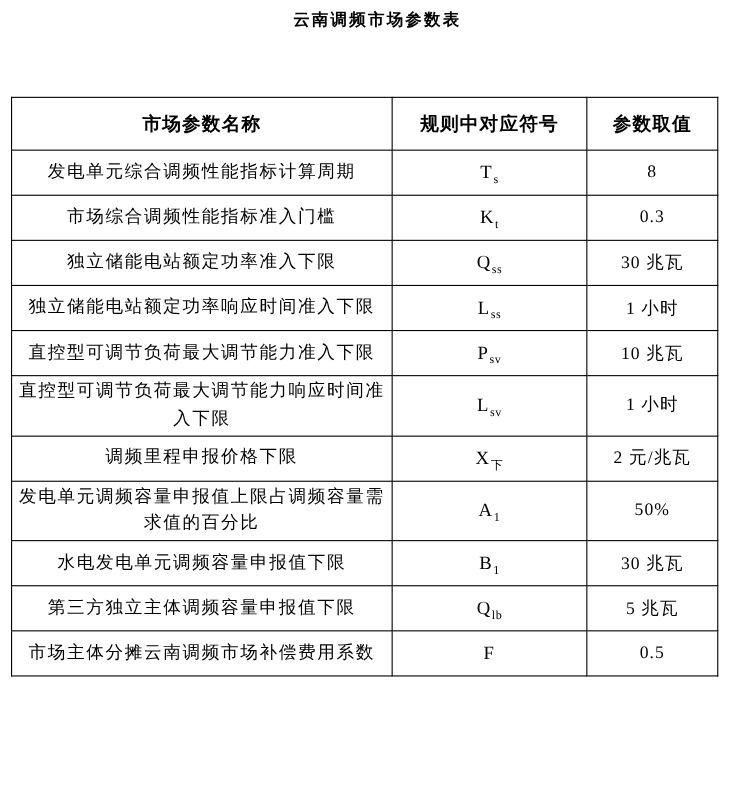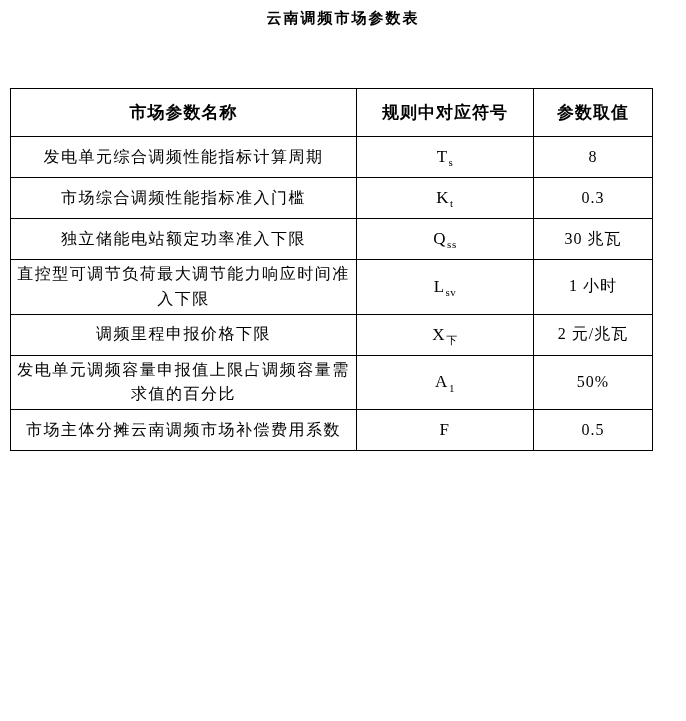--- a/index.html
+++ b/index.html
@@ -77,33 +77,53 @@
         <td class="name">市场综合调频性能指标准入门槛</td>
         <td class="sym"><span>K</span><sub>t</sub></td>
         <td class="val">0.3</td>
       </tr>
       <tr>
         <td class="name">独立储能电站额定功率准入下限</td>
         <td class="sym"><span>Q</span><sub>ss</sub></td>
         <td class="val">30 兆瓦</td>
       </tr>
       <tr>
+        <td class="name">独立储能电站额定功率响应时间准入下限</td>
+        <td class="sym"><span>L</span><sub>ss</sub></td>
+        <td class="val">1 小时</td>
+      </tr>
+      <tr>
+        <td class="name">直控型可调节负荷最大调节能力准入下限</td>
+        <td class="sym"><span>P</span><sub>sv</sub></td>
+        <td class="val">10 兆瓦</td>
+      </tr>
+      <tr>
         <td class="name">直控型可调节负荷最大调节能力响应时间准入下限</td>
         <td class="sym"><span>L</span><sub>sv</sub></td>
         <td class="val">1 小时</td>
       </tr>
       <tr>
         <td class="name">调频里程申报价格下限</td>
         <td class="sym"><span>X</span><sub>下</sub></td>
         <td class="val">2 元/兆瓦</td>
       </tr>
       <tr>
         <td class="name">发电单元调频容量申报值上限占调频容量需求值的百分比</td>
         <td class="sym"><span>A</span><sub>1</sub></td>
         <td class="val">50%</td>
       </tr>
       <tr>
+        <td class="name">水电发电单元调频容量申报值下限</td>
+        <td class="sym"><span>B</span><sub>1</sub></td>
+        <td class="val">30 兆瓦</td>
+      </tr>
+      <tr>
+        <td class="name">第三方独立主体调频容量申报值下限</td>
+        <td class="sym"><span>Q</span><sub>lb</sub></td>
+        <td class="val">5 兆瓦</td>
+      </tr>
+      <tr>
         <td class="name">市场主体分摊云南调频市场补偿费用系数</td>
         <td class="sym"><span>F</span><sub></sub></td>
         <td class="val">0.5</td>
       </tr>
     </tbody>
 </table>
 
 </body></html>

